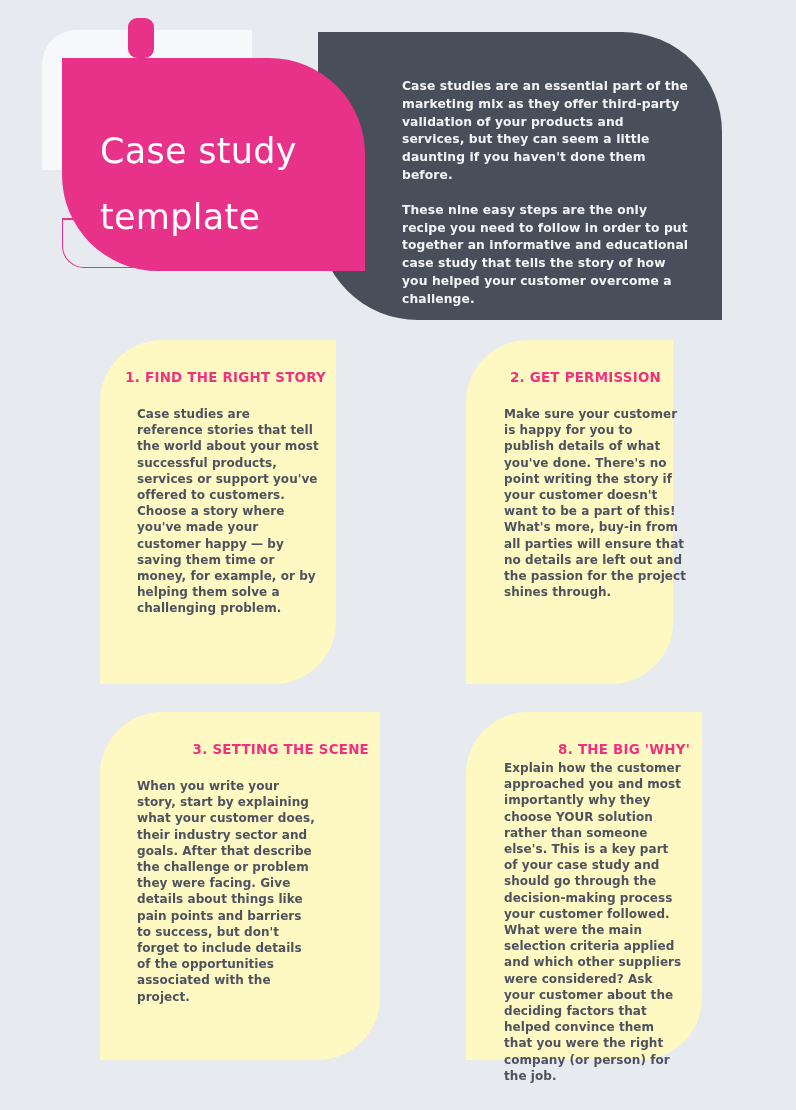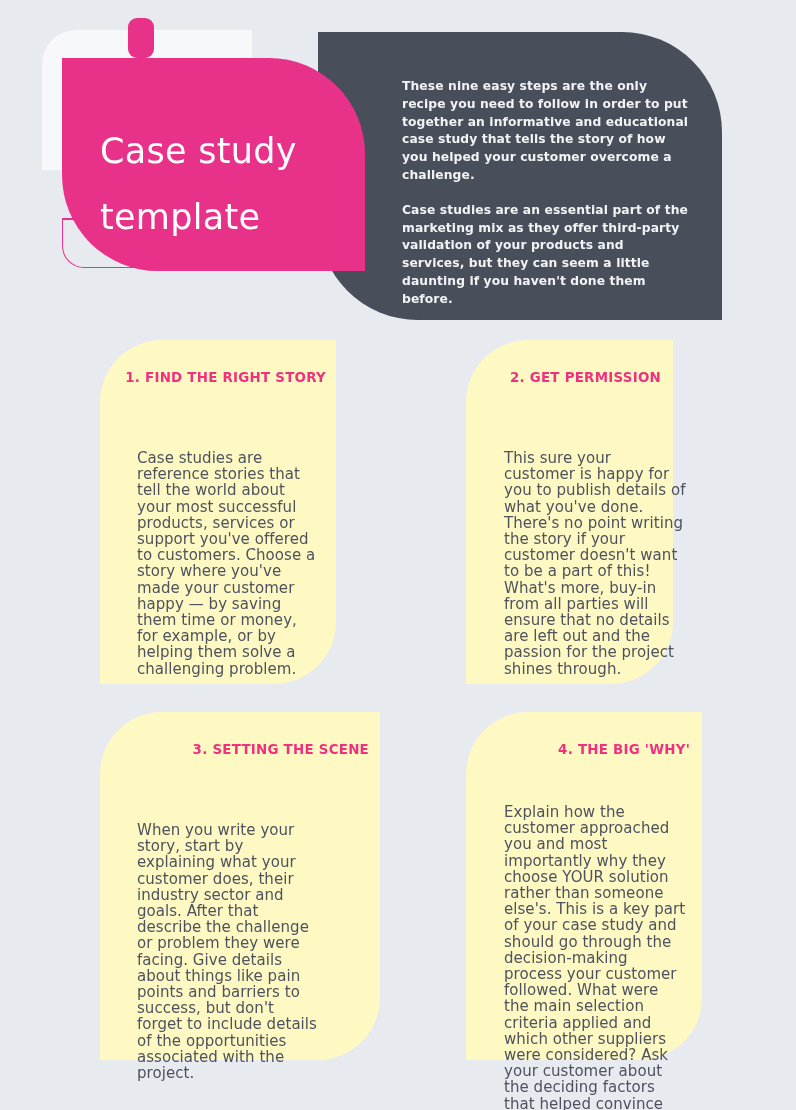--- a/index.html
+++ b/index.html
@@ -128,25 +128,24 @@
     font-weight: 700;
     letter-spacing: 0.25px;
     white-space: nowrap;
   }
   .card-body {
     position: absolute;
     left: 37px;
     top: 66px;
     width: 182px;
     color: #4d525e;
-    font-size: 15px;
+    font-size: 12px;
     line-height: 16.2px;
-    font-weight: 400;
+    font-weight: 700;
     letter-spacing: 0.05px;
-    margin-top: 44px;
   }
   .card-2 .card-body,
   .card-4 .card-body { left: 38px; width: 182px; }
   .card-4 .card-body { top: 48px; }
   .card-1 .card-title { right: 10px; }
   .card-2 .card-title { right: 12px; }
   .card-3 .card-title { right: 11px; }
   .card-4 .card-title { right: 12px; }
 </style>
 </head>
@@ -154,40 +153,40 @@
 
 <div id="page">
 
   <div class="hdr-white-card"></div>
   <div class="hdr-pink-tab"></div>
   <div class="hdr-pink-outline-top"></div>
   <div class="hdr-pink-outline"></div>
 
   <div class="hdr-dark"></div>
   <div class="hdr-dark-text">
+    <p>Case studies are an essential part of the marketing mix as they offer third-party validation of your products and services, but they can seem a little daunting if you haven't done them before.</p>
     <p>These nine easy steps are the only recipe you need to follow in order to put together an informative and educational case study that tells the story of how you helped your customer overcome a challenge.</p>
-    <p>Case studies are an essential part of the marketing mix as they offer third-party validation of your products and services, but they can seem a little daunting if you haven't done them before.</p>
   </div>
 
   <div class="hdr-pink-shape"></div>
   <div class="hdr-title">Case study template</div>
 
   <div class="card card-1">
     <div class="card-title">1.  FIND THE RIGHT STORY</div>
     <div class="card-body">Case studies are reference stories that tell the world about your most successful products, services or support you've offered to customers. Choose a story where you've made your customer happy — by saving them time or money, for example, or by helping them solve a challenging problem.</div>
   </div>
 
   <div class="card card-2">
     <div class="card-title">2. GET PERMISSION</div>
-    <div class="card-body">This sure your customer is happy for you to publish details of what you've done. There's no point writing the story if your customer doesn't want to be a part of this! What's more, buy-in from all parties will ensure that no details are left out and the passion for the project shines through.</div>
+    <div class="card-body">Make sure your customer is happy for you to publish details of what you've done. There's no point writing the story if your customer doesn't want to be a part of this! What's more, buy-in from all parties will ensure that no details are left out and the passion for the project shines through.</div>
   </div>
 
   <div class="card card-3">
     <div class="card-title">3. SETTING THE SCENE</div>
     <div class="card-body">When you write your story, start by explaining what your customer does, their industry sector and goals. After that describe the challenge or problem they were facing. Give details about things like pain points and barriers to success, but don't forget to include details of the opportunities associated with the project.</div>
   </div>
 
   <div class="card card-4">
-    <div class="card-title">4. THE BIG 'WHY'</div>
+    <div class="card-title">8. THE BIG 'WHY'</div>
     <div class="card-body">Explain how the customer approached you and most importantly why they choose YOUR solution rather than someone else's. This is a key part of your case study and should go through the decision-making process your customer followed. What were the main selection criteria applied and which other suppliers were considered? Ask your customer about the deciding factors that helped convince them that you were the right company (or person) for the job.</div>
   </div>
 
 </div>
 
 </body></html>

